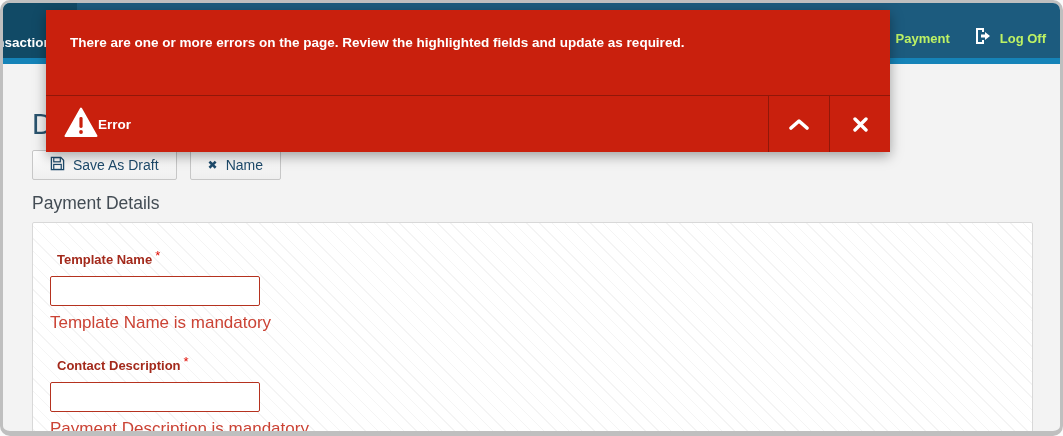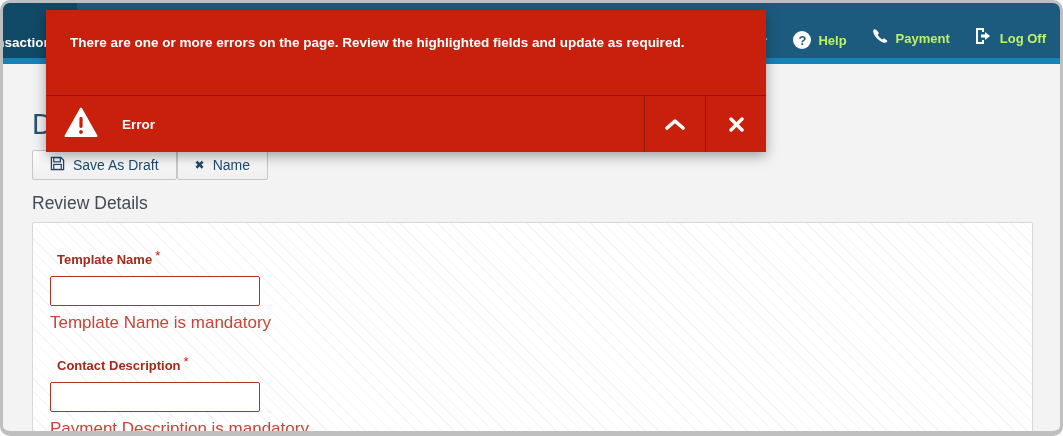--- a/index.html
+++ b/index.html
@@ -42,21 +42,21 @@
     width:42px; height:11px; border-radius:2px;
     background:rgba(255,255,255,0.55); filter:blur(3px);
   }
   .chev-down { font-size:11px; color:#dfeaf2; margin-left:2px; }
   .subnav-strip { height:6px; background:#1583b8; }
   
   .page { padding:0 33px 0 29px; }
   .page-title {
     margin-top:45px; font-size:29px; color:#29536e; font-weight:400; line-height:30px;
   }
-  .toolbar { margin-top:11px; display:flex; }
+  .toolbar { margin-top:11px; display:flex; gap:13px; }
   .btn {
     display:inline-flex; align-items:center; gap:8px; height:30px; padding:0 17px;
     background:linear-gradient(#fdfdfd,#efefef); border:1px solid #c7c7c7;
     border-radius:2px; color:#1d4a6b; font-size:14px; cursor:pointer;
     font-family:inherit;
   }
   .btn .bx { font-size:12px; font-weight:bold; }
   .section-heading { margin-top:13px; font-size:17.5px; color:#434c54; font-weight:400; }
   .card {
     margin-top:8px; width:1001px; height:400px;
@@ -70,29 +70,29 @@
   .field-label { font-size:13px; font-weight:bold; color:#a3291b;margin-left:7px; }
   .req { color:#e00b00; font-size:13px; vertical-align:4px; margin-left:3px; }
   .field input {
     display:block; margin-top:8px; width:210px; height:30px;
     border:1px solid #b5321f; border-radius:2px; background:#fff;
     font-family:inherit; font-size:13px; padding:0 8px; color:#333; outline:none;
   }
   .field-error { margin-top:7px; font-size:17px; color:#cb4335; }
   
   .error-dialog {
-    position:absolute; left:43px; top:7px; width:720px; z-index:50;
+    position:absolute; left:43px; top:7px; width:844px; z-index:50;
     background:#c9200d; color:#fff; box-shadow:0 4px 12px rgba(0,0,0,0.35);
   }
   .error-msg { padding:25px 24px 45px 24px; font-size:13.5px; font-weight:bold; }
   .error-footer {
     display:flex; align-items:stretch; height:57px;
     border-top:1px solid rgba(0,0,0,0.28);
   }
-  .error-footer-left { display:flex; align-items:center; gap:24px; padding-left:18px; flex:1; }
+  .error-footer-left { display:flex; align-items:center; padding-left:18px; flex:1; }
   .error-title { font-size:13.5px; font-weight:bold; }
   .dlg-btn {
     width:61px; border:none; border-left:1px solid rgba(0,0,0,0.28);
     background:transparent; color:#fff; cursor:pointer;
     display:flex; align-items:center; justify-content:center;
   }
   .dlg-btn svg { display:block; }
   .warn-icon { width:34px; height:31px; }
 </style>
 </head>
@@ -162,21 +162,21 @@
           </svg>
         </span>
         <span>Save As Draft</span>
       </button>
       <button class="btn">
         <span class="bx">✖</span>
         <span>Name</span>
       </button>
     </div>
 
-    <div class="section-heading">Review Details</div>
+    <div class="section-heading">Payment Details</div>
 
     <div class="card">
       <div class="field">
         <span class="field-label">Template Name</span><span class="req">*</span>
         <input type="text" value="" style="">
         <div class="field-error">Template Name is mandatory</div>
       </div>
       <div class="field">
         <span class="field-label">Contact Description</span><span class="req">*</span>
         <input type="text" value="" style="">

